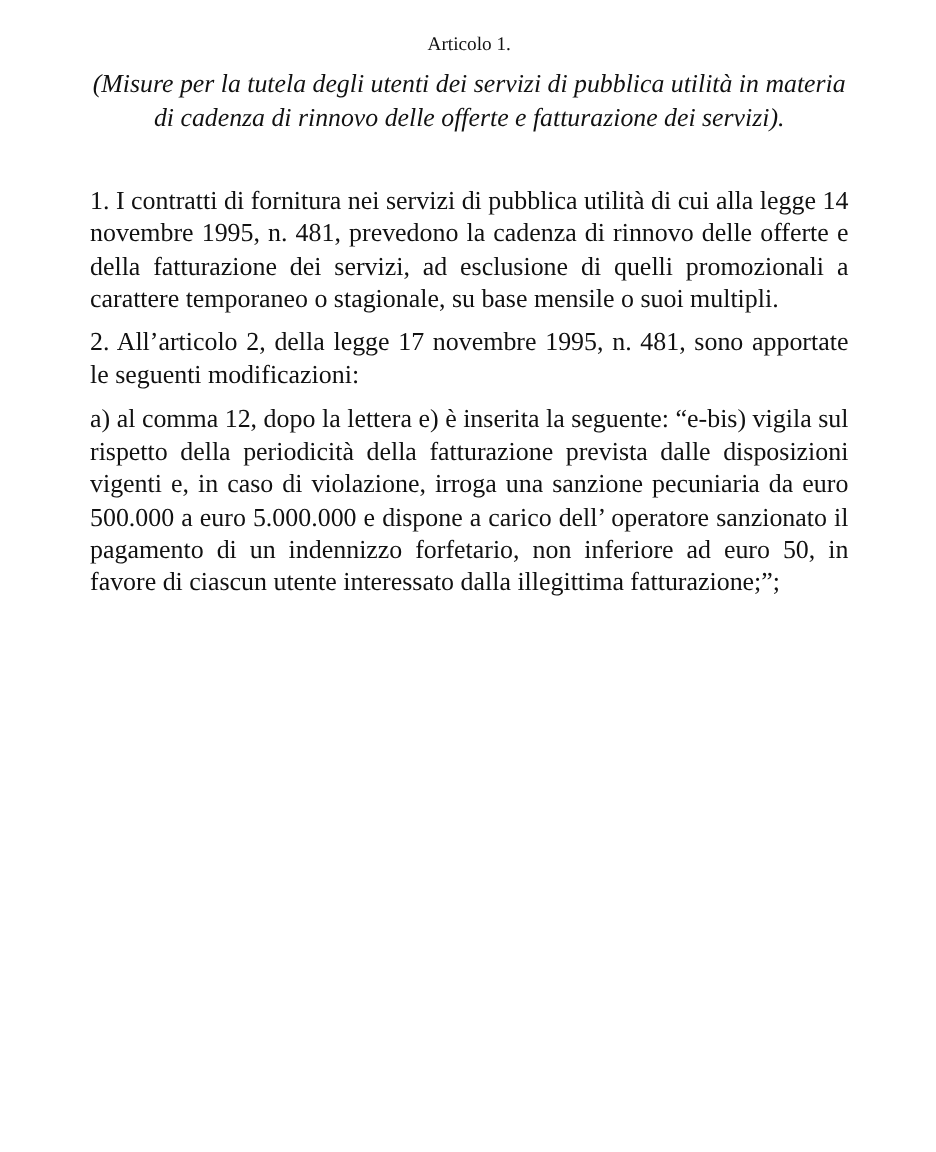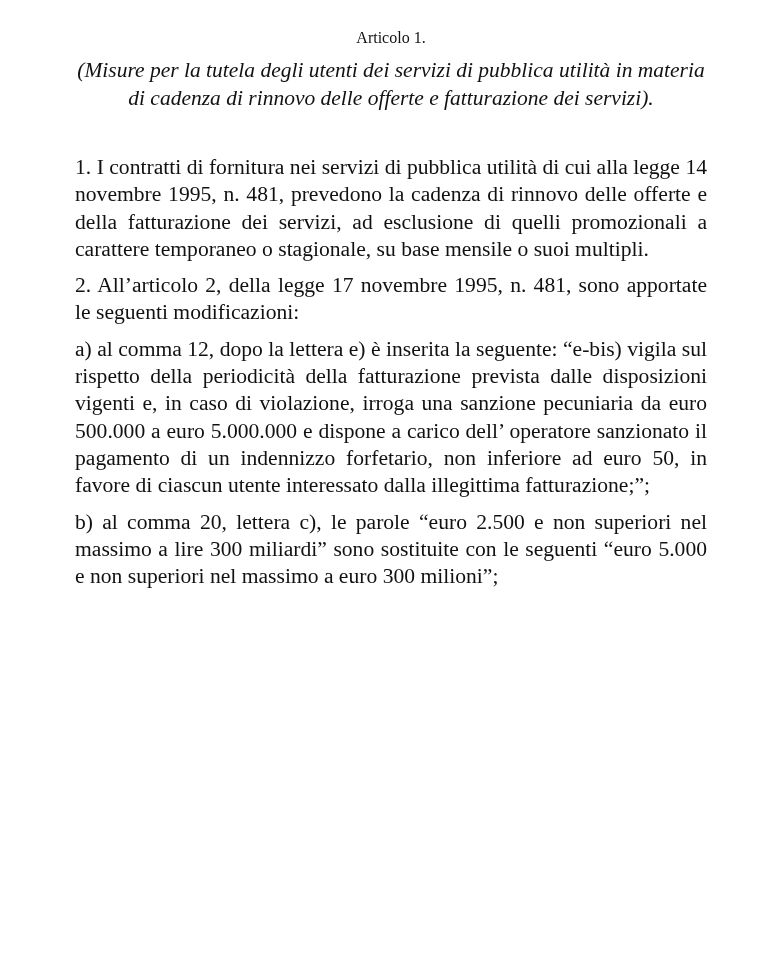--- a/index.html
+++ b/index.html
@@ -54,15 +54,14 @@
 <body>
 
 <div class="page">
   <h1 class="article-title">Articolo 1.</h1>
   <p class="article-subtitle">(Misure per la tutela degli utenti dei servizi di pubblica utilità in materia di cadenza di rinnovo delle offerte e fatturazione dei servizi).</p>
 
   <div class="body">
     <p class="para">1. I contratti di fornitura nei servizi di pubblica utilità di cui alla legge 14 novembre 1995, n. 481, prevedono la cadenza di rinnovo delle offerte e della fatturazione dei servizi, ad esclusione di quelli promozionali a carattere temporaneo o stagionale, su base mensile o suoi multipli.</p>
     <p class="para">2. All’articolo 2, della legge 17 novembre 1995, n. 481, sono apportate le seguenti modificazioni:</p>
     <p class="para">a) al comma 12, dopo la lettera e) è inserita la seguente: “e-bis) vigila sul rispetto della periodicità della fatturazione prevista dalle disposizioni vigenti e, in caso di violazione, irroga una sanzione pecuniaria da euro 500.000 a euro 5.000.000 e dispone a carico dell’ operatore sanzionato il pagamento di un indennizzo forfetario, non inferiore ad euro 50, in favore di ciascun utente interessato dalla illegittima fatturazione;”;</p>
-    <p class="para">b) al comma 20, lettera c), le parole “euro 2.500 e non superiori nel massimo a lire 300 miliardi” sono sostituite con le seguenti “euro 5.000 e non superiori nel massimo a euro 300 milioni”;</p>
   </div>
 </div>
 
 </body></html>

